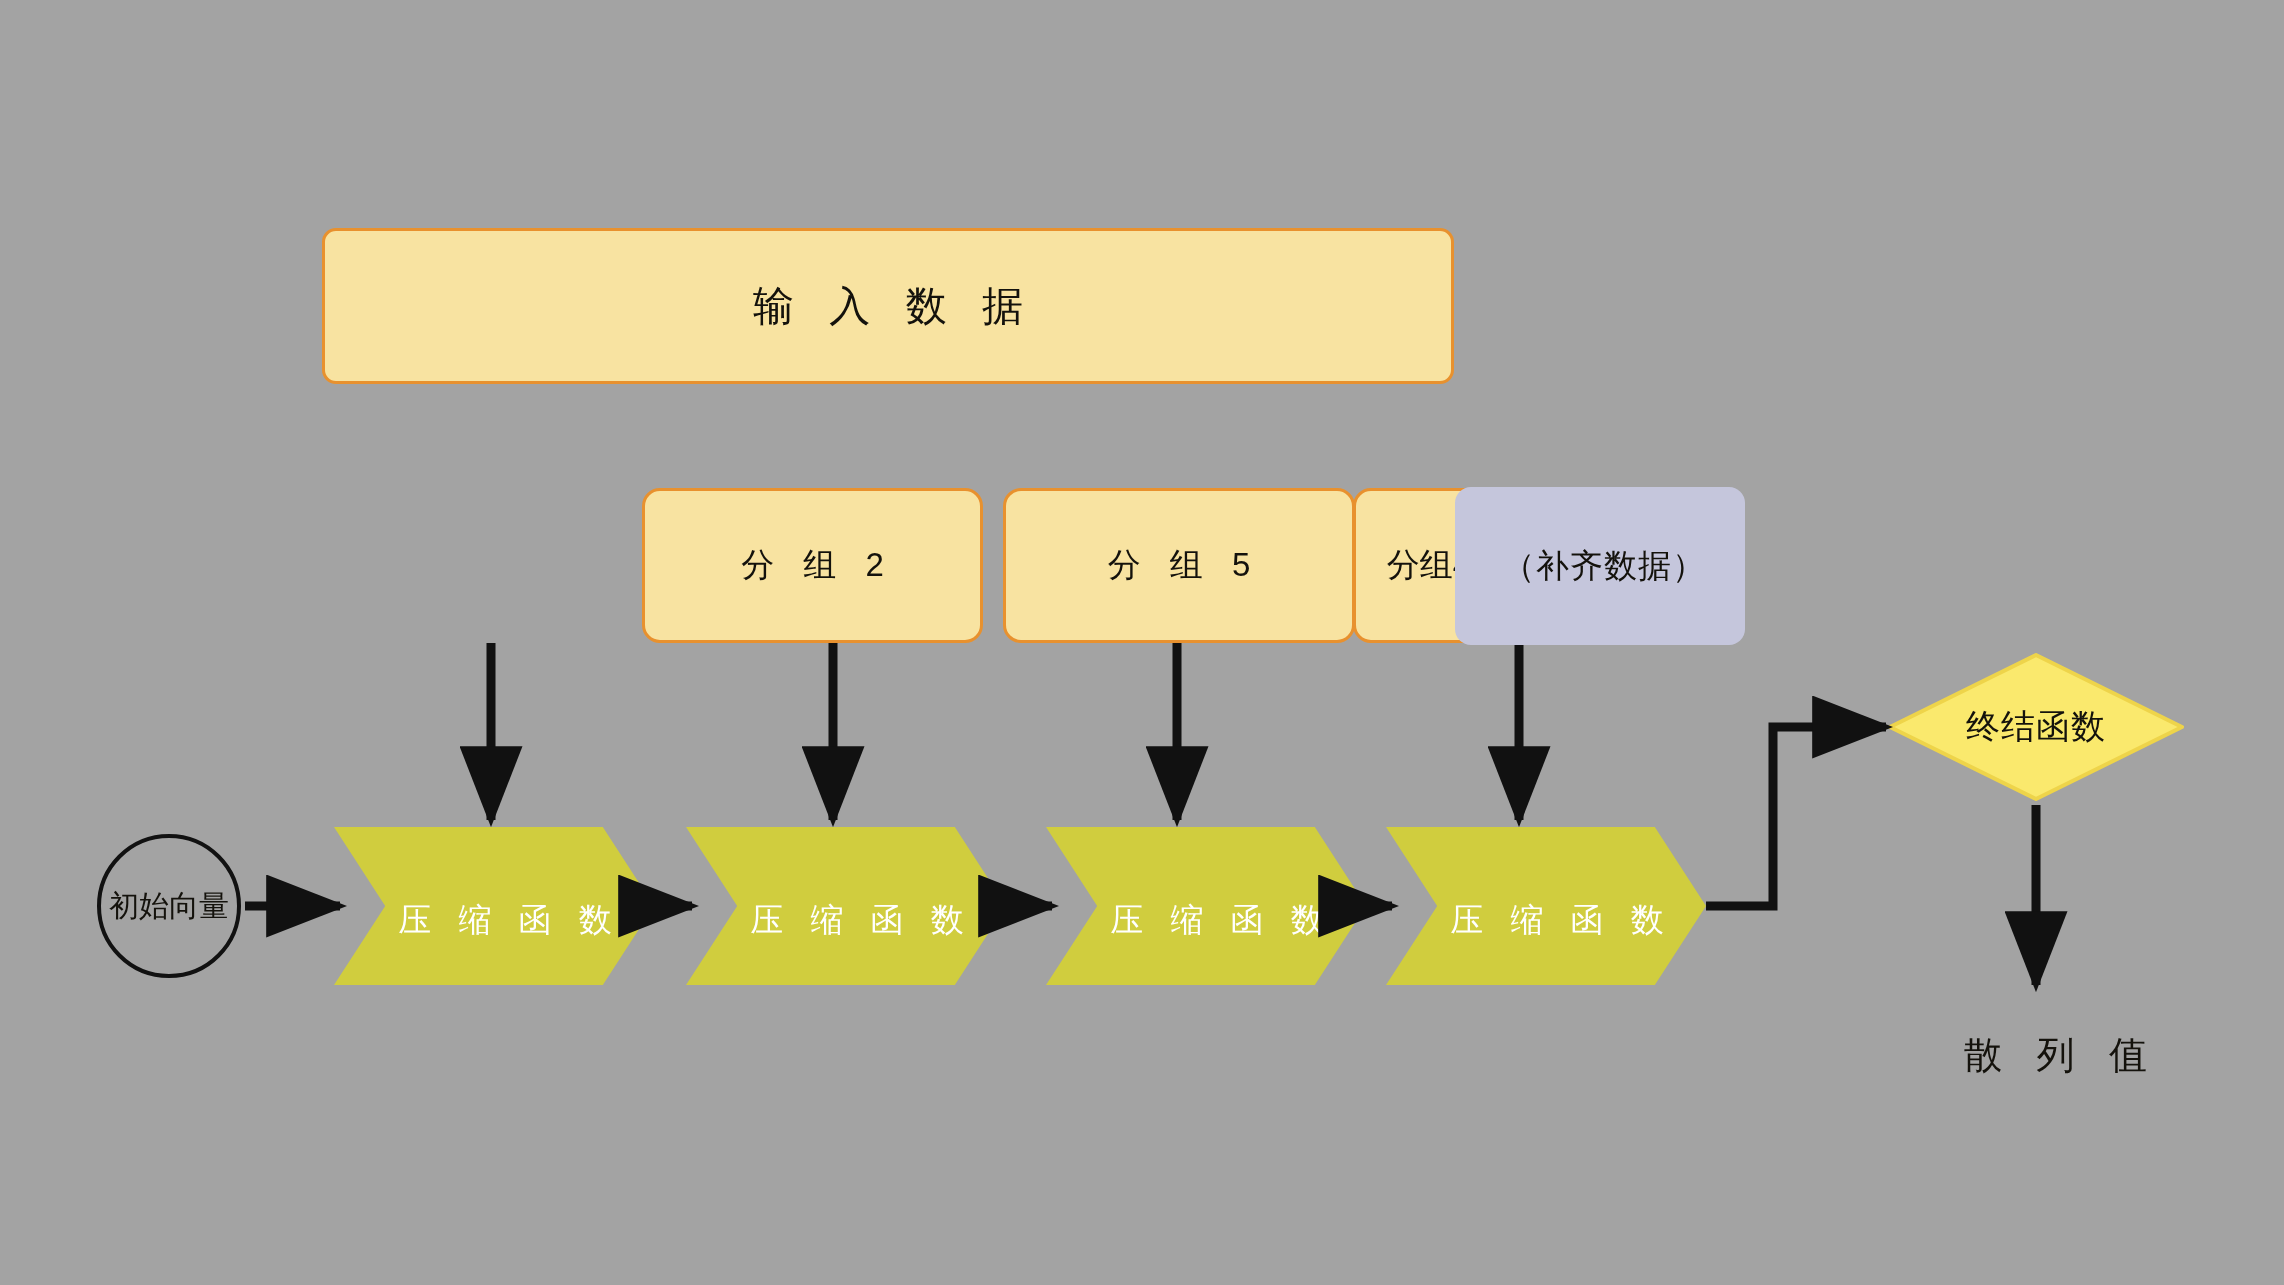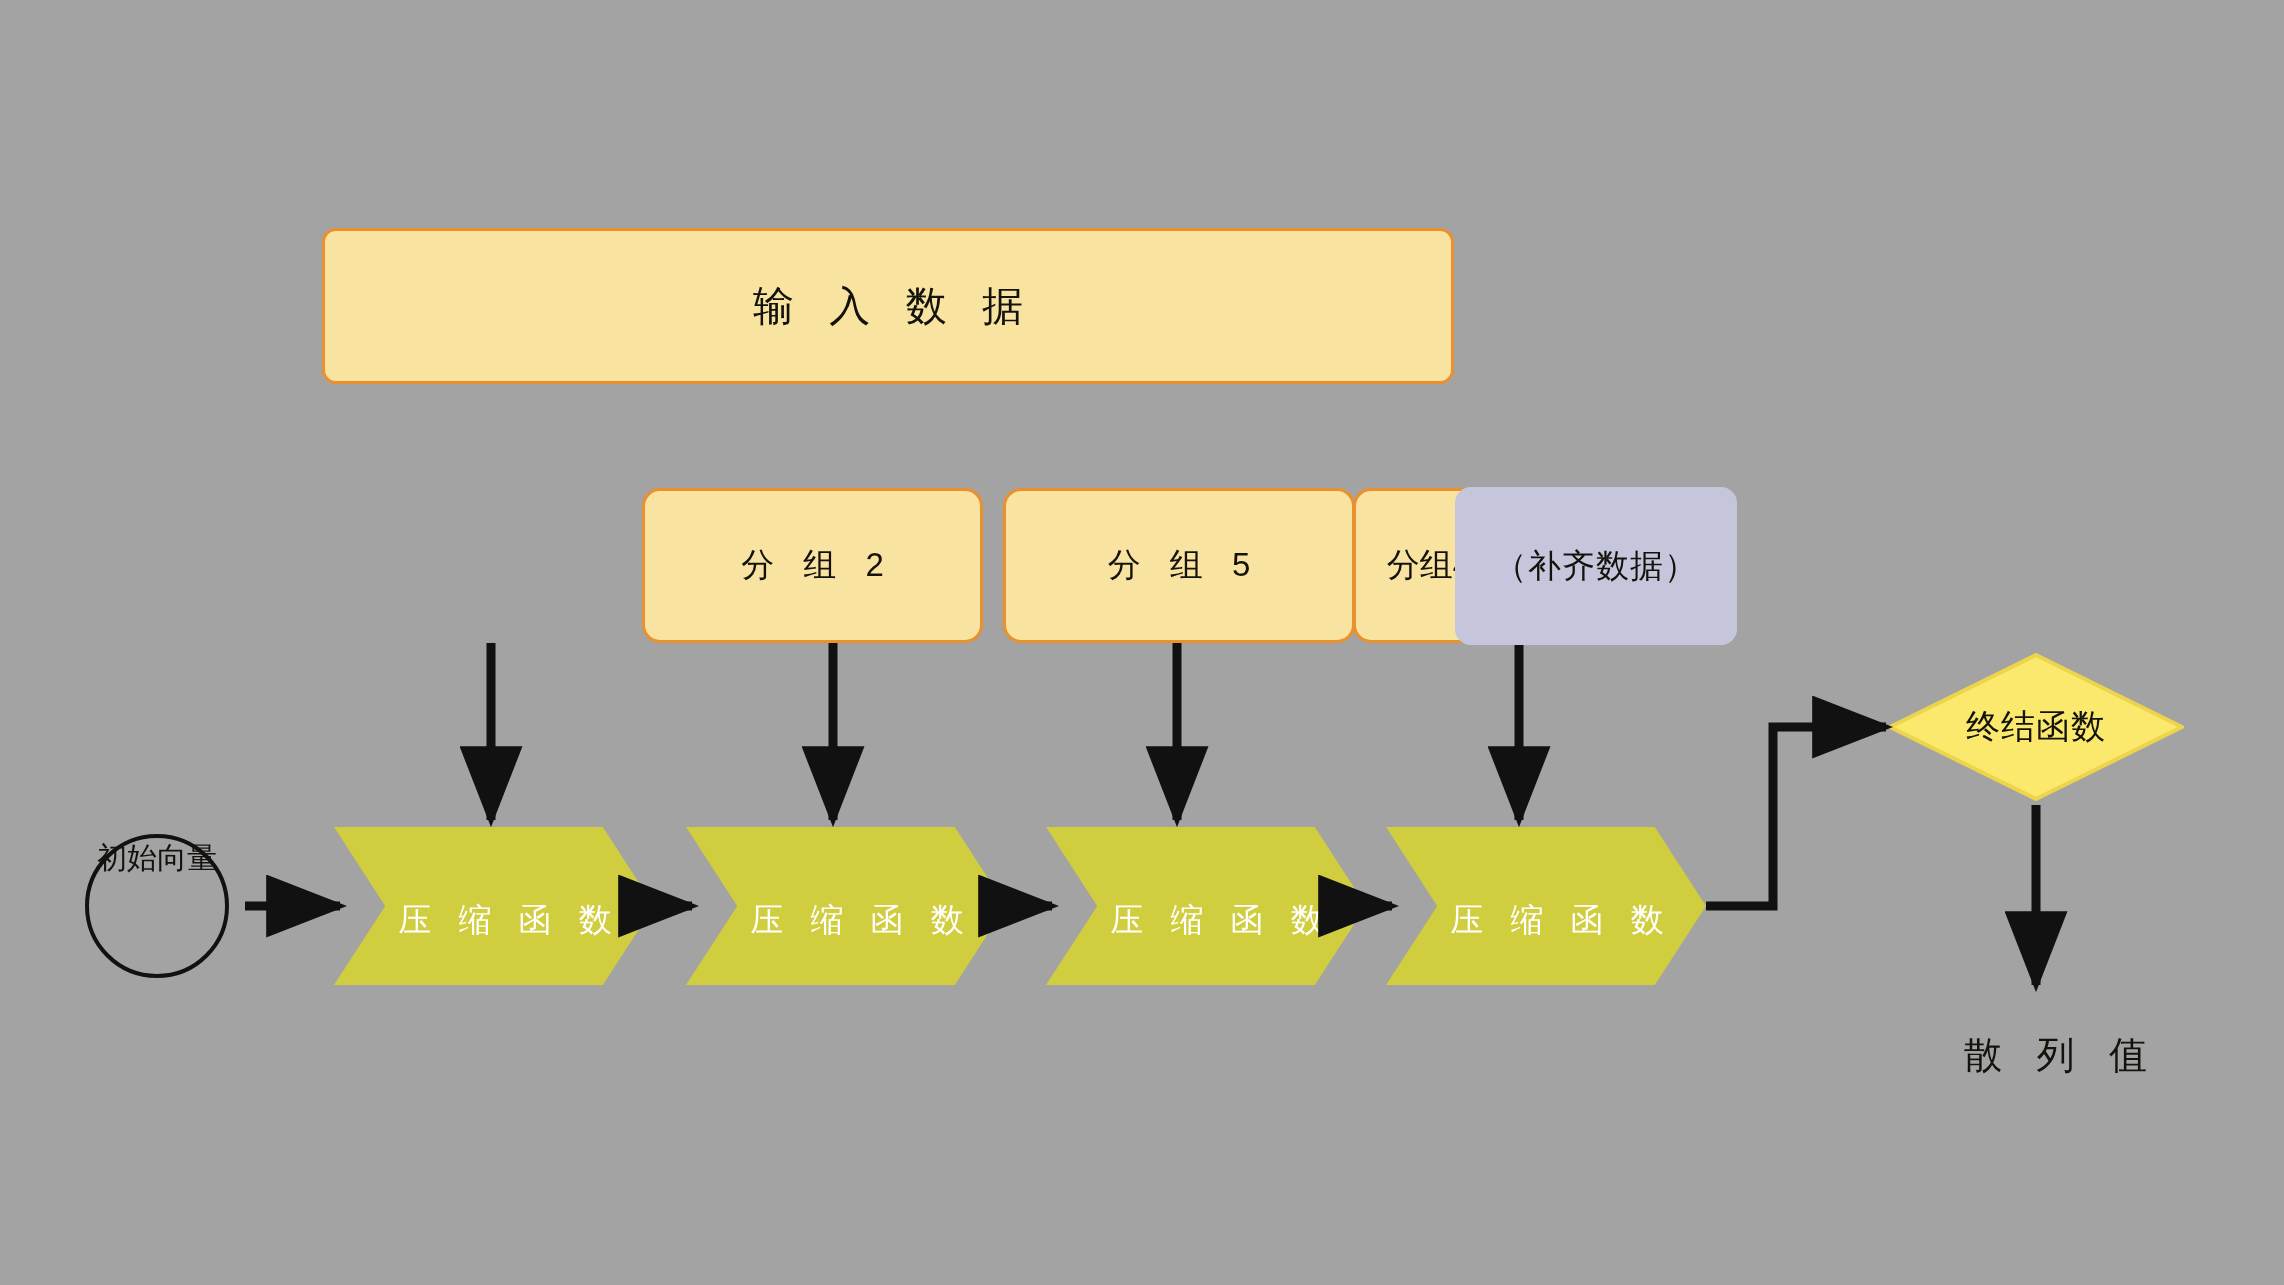--- a/index.html
+++ b/index.html
@@ -73,20 +73,21 @@
     left: 1455px;
     top: 487px;
     width: 282px;
     height: 158px;
     background: #c5c6dc;
     border-radius: 16px;
     display: flex;
     align-items: center;
     justify-content: center;
     color: #14120c;
+    padding-left: 8px;
   }
   #padding-label {
     font-size: 33px;
     letter-spacing: 1px;
   }
 
   
   .chevron {
     top: 827px;
     height: 158px;
@@ -105,29 +106,29 @@
     margin-left: 22px;
     margin-top: 28px;
   }
   #chevron-0 { left: 334px;  width: 320px; }
   #chevron-1 { left: 686px;  width: 320px; }
   #chevron-2 { left: 1046px; width: 320px; }
   #chevron-3 { left: 1386px; width: 320px; }
 
   
   #initial-vector-node {
-    left: 85px;
+    left: 97px;
     top: 834px;
     width: 144px;
     height: 144px;
     border: 4px solid #111111;
     border-radius: 50%;
     background: transparent;
     display: flex;
-    align-items: flex-start;
+    align-items: center;
     justify-content: center;
     box-sizing: border-box;
   }
   #initial-vector-label {
     font-size: 30px;
     color: #14120c;
     letter-spacing: 0px;
   }
 
   

